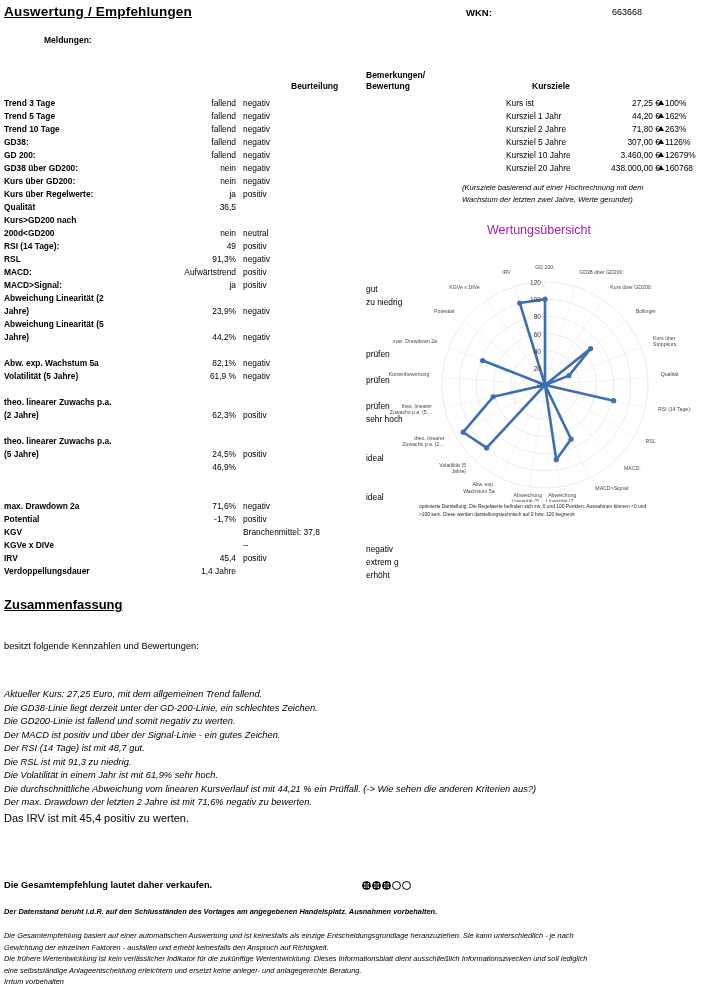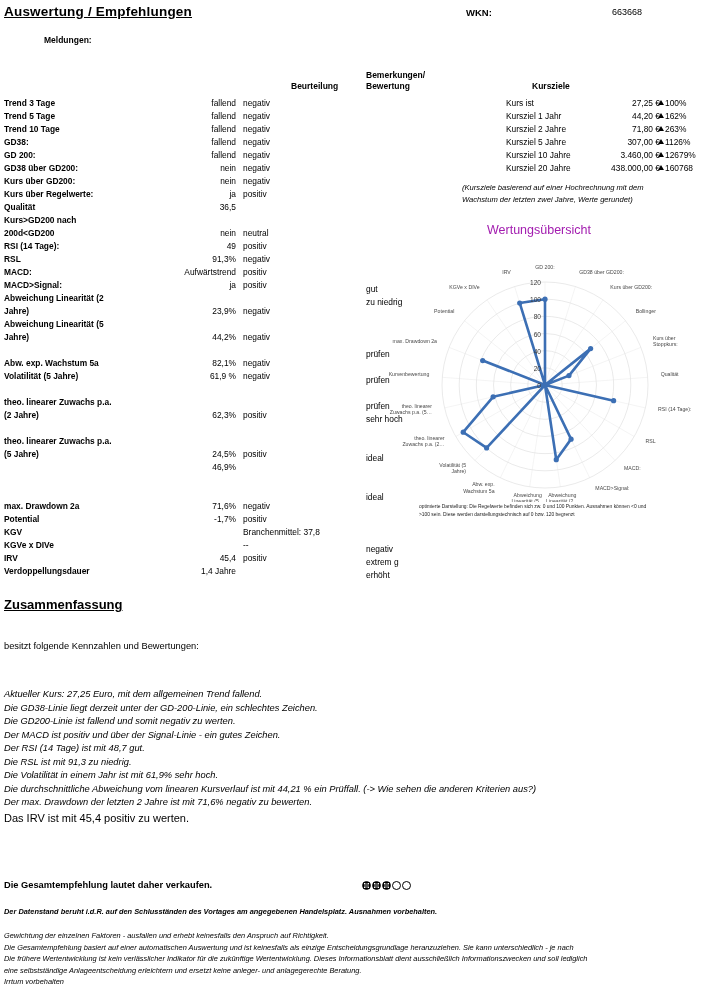--- a/index.html
+++ b/index.html
@@ -435,20 +435,20 @@
       <div>Die Volatilität in einem Jahr ist mit 61,9% sehr hoch.</div>
       <div>Die durchschnittliche Abweichung vom linearen Kursverlauf ist mit 44,21 % ein Prüffall. (-&gt; Wie sehen die anderen Kriterien aus?)</div>
       <div>Der max. Drawdown der letzten 2 Jahre ist mit  71,6% negativ zu bewerten.</div>
     </div>
   <div class="abs" id="sum-irv">Das IRV ist mit 45,4 positiv zu werten.</div>
   <div class="abs" id="reco">Die Gesamtempfehlung lautet daher verkaufen.</div>
   <div class="abs" id="rating"><span class="dot on"></span><span class="dot on"></span><span class="dot on"></span><span class="dot"></span><span class="dot"></span></div>
 
   <div class="abs" id="foot1">Der Datenstand beruht i.d.R. auf den Schlusständen des Vortages am angegebenen Handelsplatz. Ausnahmen vorbehalten.</div>
   <div class="abs" id="foot2">
+    <div>Die Gesamtempfehlung basiert auf einer automatischen Auswertung und ist keinesfalls als einzige Entscheidungsgrundlage heranzuziehen. Sie kann unterschiedlich - je nach</div>
     <div>Gewichtung der einzelnen Faktoren - ausfallen und erhebt keinesfalls den Anspruch auf Richtigkeit.</div>
-    <div>Die Gesamtempfehlung basiert auf einer automatischen Auswertung und ist keinesfalls als einzige Entscheidungsgrundlage heranzuziehen. Sie kann unterschiedlich - je nach</div>
     <div>Die frühere Wertentwicklung ist kein verlässlicher Indikator für die zukünftige Wertentwicklung. Dieses Informationsblatt dient ausschließlich Informationszwecken und soll lediglich</div>
     <div>eine selbstständige Anlageentscheidung erleichtern und ersetzt keine anleger- und anlagegerechte Beratung.</div>
     <div>Irrtum vorbehalten</div>
   </div>
 
 </div>
 
 </body></html>

